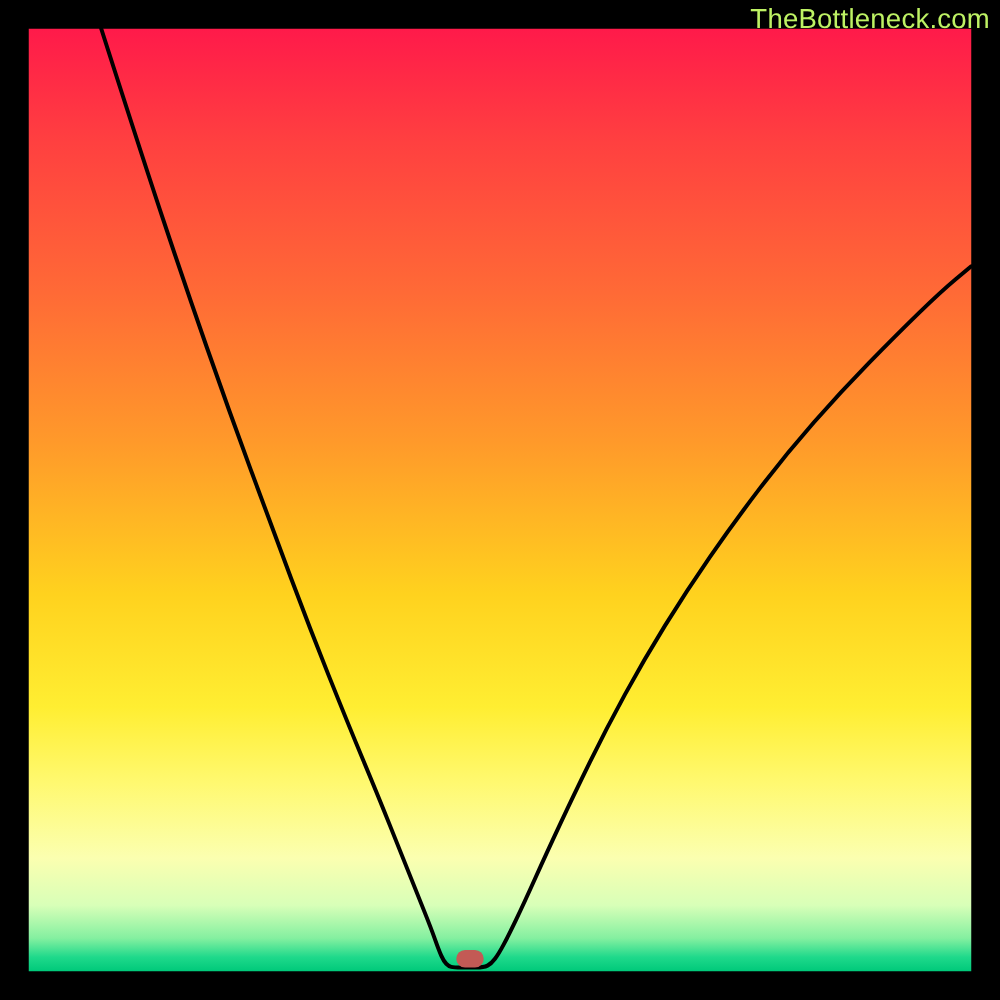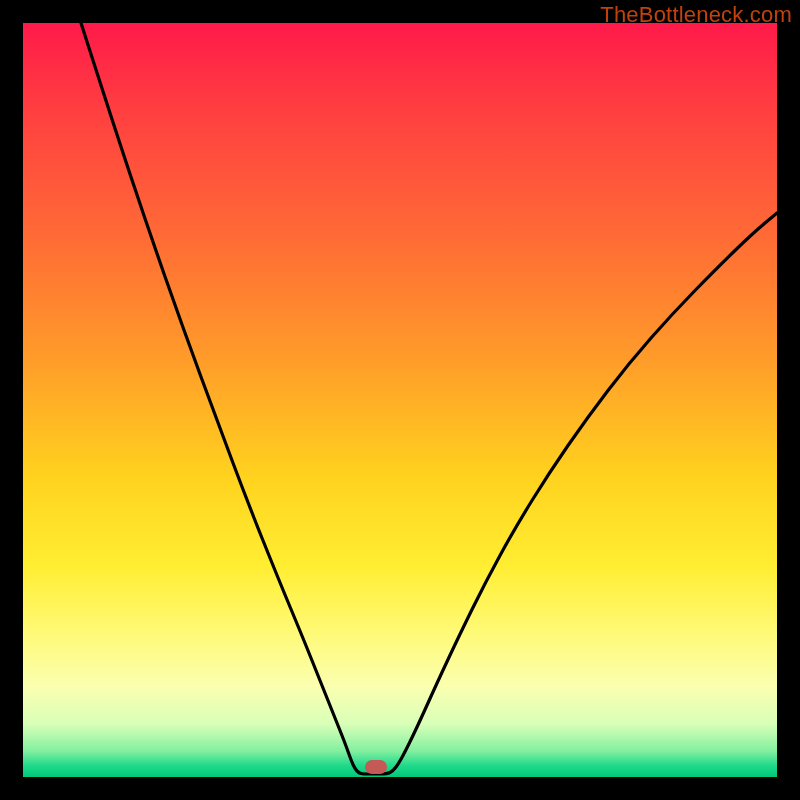--- a/index.html
+++ b/index.html
@@ -53,21 +53,21 @@
     position: absolute;
     width: 22px;
     height: 14px;
     border-radius: 7px;
     background: #c35a55;
   }
   .watermark {
     position: absolute;
     top: 2px;
     right: 8px;
-    color: #c2410c;
+    color: #bef264;
     font-size: 22px;
     letter-spacing: 0.2px;
     user-select: none;
   }
 </style>
 </head>
 <body>
 
 <div class="watermark">TheBottleneck.com</div>
 

